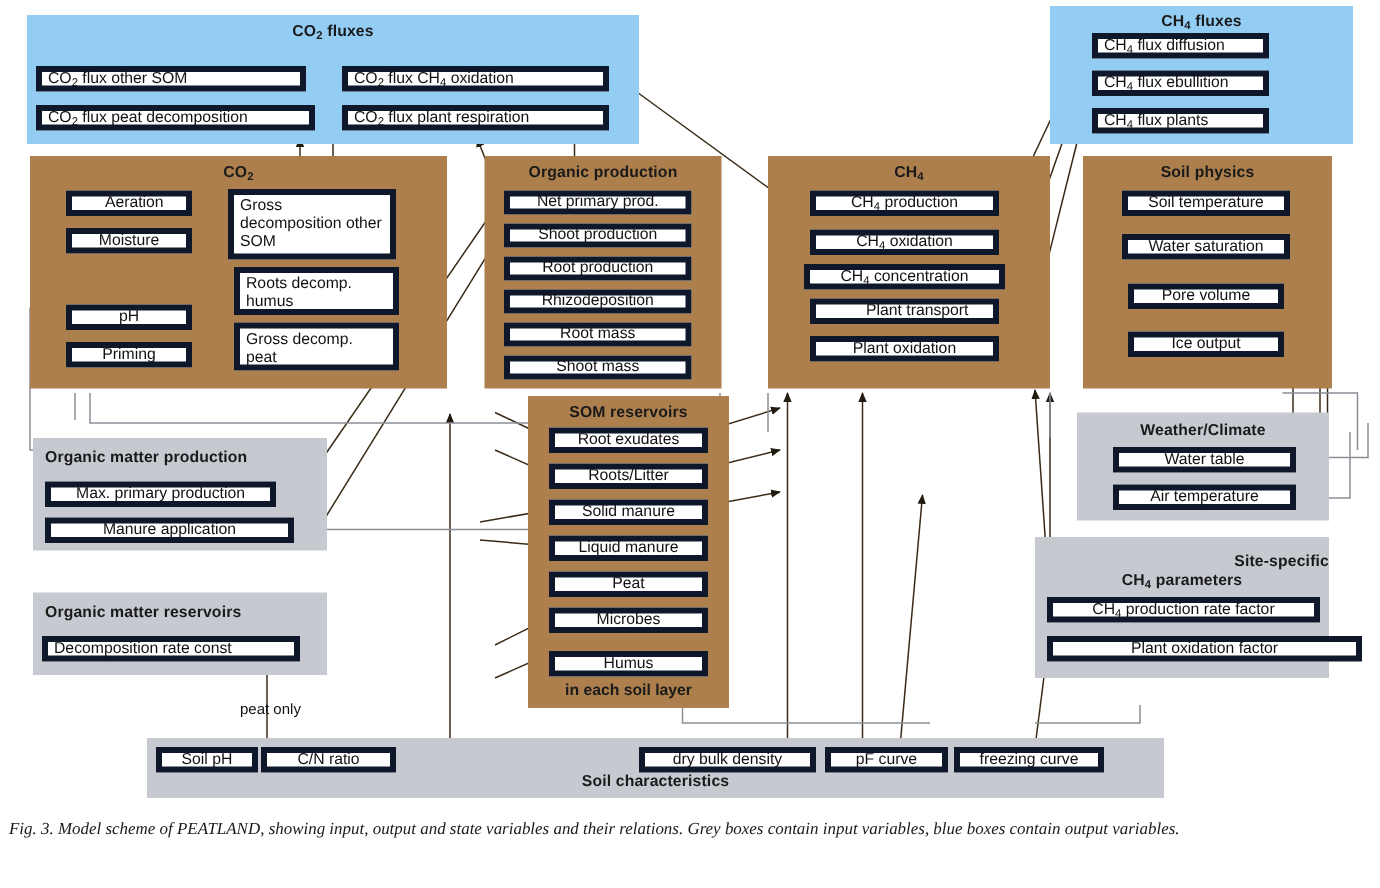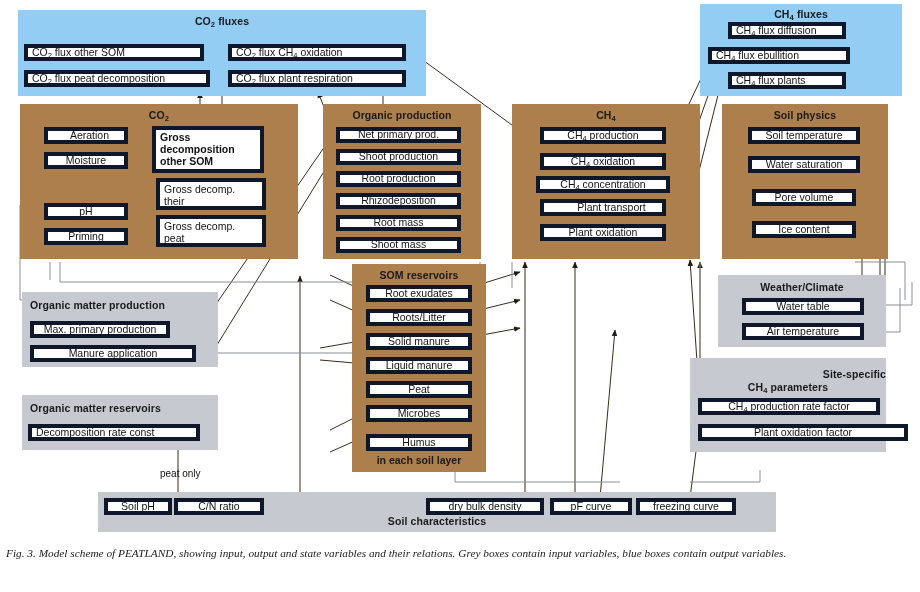--- a/index.html
+++ b/index.html
@@ -150,38 +150,38 @@
   </div>
 
   <div class="panel blue" style="left:700px;top:4px;width:202px;height:92px;">
     <div class="panel-title" style="top:4px;">
       CH<sub>4</sub> fluxes
     </div>
   </div>
   <div class="node ml" style="left:728px;top:22px;width:118px;height:17px;">
     <span>CH<sub>4</sub> flux diffusion</span>
   </div>
-  <div class="node ml" style="left:708px;top:47px;width:142px;height:17px;">
+  <div class="node ml" style="left:728px;top:47px;width:118px;height:17px;">
     <span>CH<sub>4</sub> flux ebullition</span>
   </div>
   <div class="node ml" style="left:728px;top:72px;width:118px;height:17px;">
     <span>CH<sub>4</sub> flux plants</span>
   </div>
 
   <div class="panel brown" style="left:20px;top:104px;width:278px;height:155px;">
     <div class="panel-title" style="top:5px;">
       CO<sub>2</sub>
     </div>
   </div>
   <div class="node center" style="left:44px;top:127px;width:84px;height:17px;padding-left:11px;">Aeration</div>
   <div class="node center" style="left:44px;top:152px;width:84px;height:17px;">Moisture</div>
   <div class="node center" style="left:44px;top:203px;width:84px;height:17px;">pH</div>
   <div class="node center" style="left:44px;top:228px;width:84px;height:17px;">Priming</div>
-  <div class="node wrap" style="left:152px;top:126px;width:112px;height:47px;font-size:10.5px;font-weight:bold;">Gross decomposition other SOM</div>
-  <div class="node wrap" style="left:156px;top:178px;width:110px;height:32px;">Gross decomp. their</div>
+  <div class="node wrap" style="left:152px;top:126px;width:112px;height:47px;font-size:10.5px;">Gross decomposition other SOM</div>
+  <div class="node wrap" style="left:156px;top:178px;width:110px;height:32px;">Roots decomp. humus</div>
   <div class="node wrap" style="left:156px;top:215px;width:110px;height:32px;">Gross decomp. peat</div>
 
   <div class="panel brown" style="left:323px;top:104px;width:158px;height:155px;">
     <div class="panel-title" style="top:5px;">Organic production</div>
   </div>
   <div class="node center" style="left:336px;top:127px;width:125px;height:16px;">Net primary prod.</div>
   <div class="node center" style="left:336px;top:149px;width:125px;height:16px;">Shoot production</div>
   <div class="node center" style="left:336px;top:171px;width:125px;height:16px;">Root production</div>
   <div class="node center" style="left:336px;top:193px;width:125px;height:16px;">Rhizodeposition</div>
   <div class="node center" style="left:336px;top:215px;width:125px;height:16px;">Root mass</div>
@@ -203,38 +203,38 @@
   </div>
   <div class="node center" style="left:540px;top:199px;width:126px;height:17px;padding-left:21px;">Plant transport</div>
   <div class="node center" style="left:540px;top:224px;width:126px;height:17px;">Plant oxidation</div>
 
   <div class="panel brown" style="left:722px;top:104px;width:166px;height:155px;">
     <div class="panel-title" style="top:5px;">Soil physics</div>
   </div>
   <div class="node center" style="left:748px;top:127px;width:112px;height:17px;">Soil temperature</div>
   <div class="node center" style="left:748px;top:156px;width:112px;height:17px;">Water saturation</div>
   <div class="node center" style="left:752px;top:189px;width:104px;height:17px;">Pore volume</div>
-  <div class="node center" style="left:752px;top:221px;width:104px;height:17px;">Ice content</div>
+  <div class="node center" style="left:752px;top:221px;width:104px;height:17px;">Ice output</div>
 
   <div class="panel brown" style="left:352px;top:264px;width:134px;height:208px;">
     <div class="panel-title" style="top:5px;">SOM reservoirs</div>
     <div class="brown-foot" style="bottom:6px;">in each soil layer</div>
   </div>
   <div class="node center" style="left:366px;top:285px;width:106px;height:17px;">Root exudates</div>
   <div class="node center" style="left:366px;top:309px;width:106px;height:17px;">Roots/Litter</div>
   <div class="node center" style="left:366px;top:333px;width:106px;height:17px;">Solid manure</div>
   <div class="node center" style="left:366px;top:357px;width:106px;height:17px;">Liquid manure</div>
   <div class="node center" style="left:366px;top:381px;width:106px;height:17px;">Peat</div>
   <div class="node center" style="left:366px;top:405px;width:106px;height:17px;">Microbes</div>
   <div class="node center" style="left:366px;top:434px;width:106px;height:17px;">Humus</div>
 
   <div class="panel grey" style="left:22px;top:292px;width:196px;height:75px;">
     <div class="panel-title" style="top:7px;text-align:left;padding-left:8px;">Organic matter production</div>
   </div>
-  <div class="node center" style="left:30px;top:321px;width:140px;height:17px;">Max. primary production</div>
+  <div class="node center" style="left:30px;top:321px;width:154px;height:17px;">Max. primary production</div>
   <div class="node center" style="left:30px;top:345px;width:166px;height:17px;">Manure application</div>
 
   <div class="panel grey" style="left:22px;top:395px;width:196px;height:55px;">
     <div class="panel-title" style="top:7px;text-align:left;padding-left:8px;">Organic matter reservoirs</div>
   </div>
   <div class="node ml" style="left:28px;top:424px;width:172px;height:17px;">Decomposition rate const</div>
 
   <div class="panel grey" style="left:718px;top:275px;width:168px;height:72px;">
     <div class="panel-title" style="top:6px;">Weather/Climate</div>
   </div>

